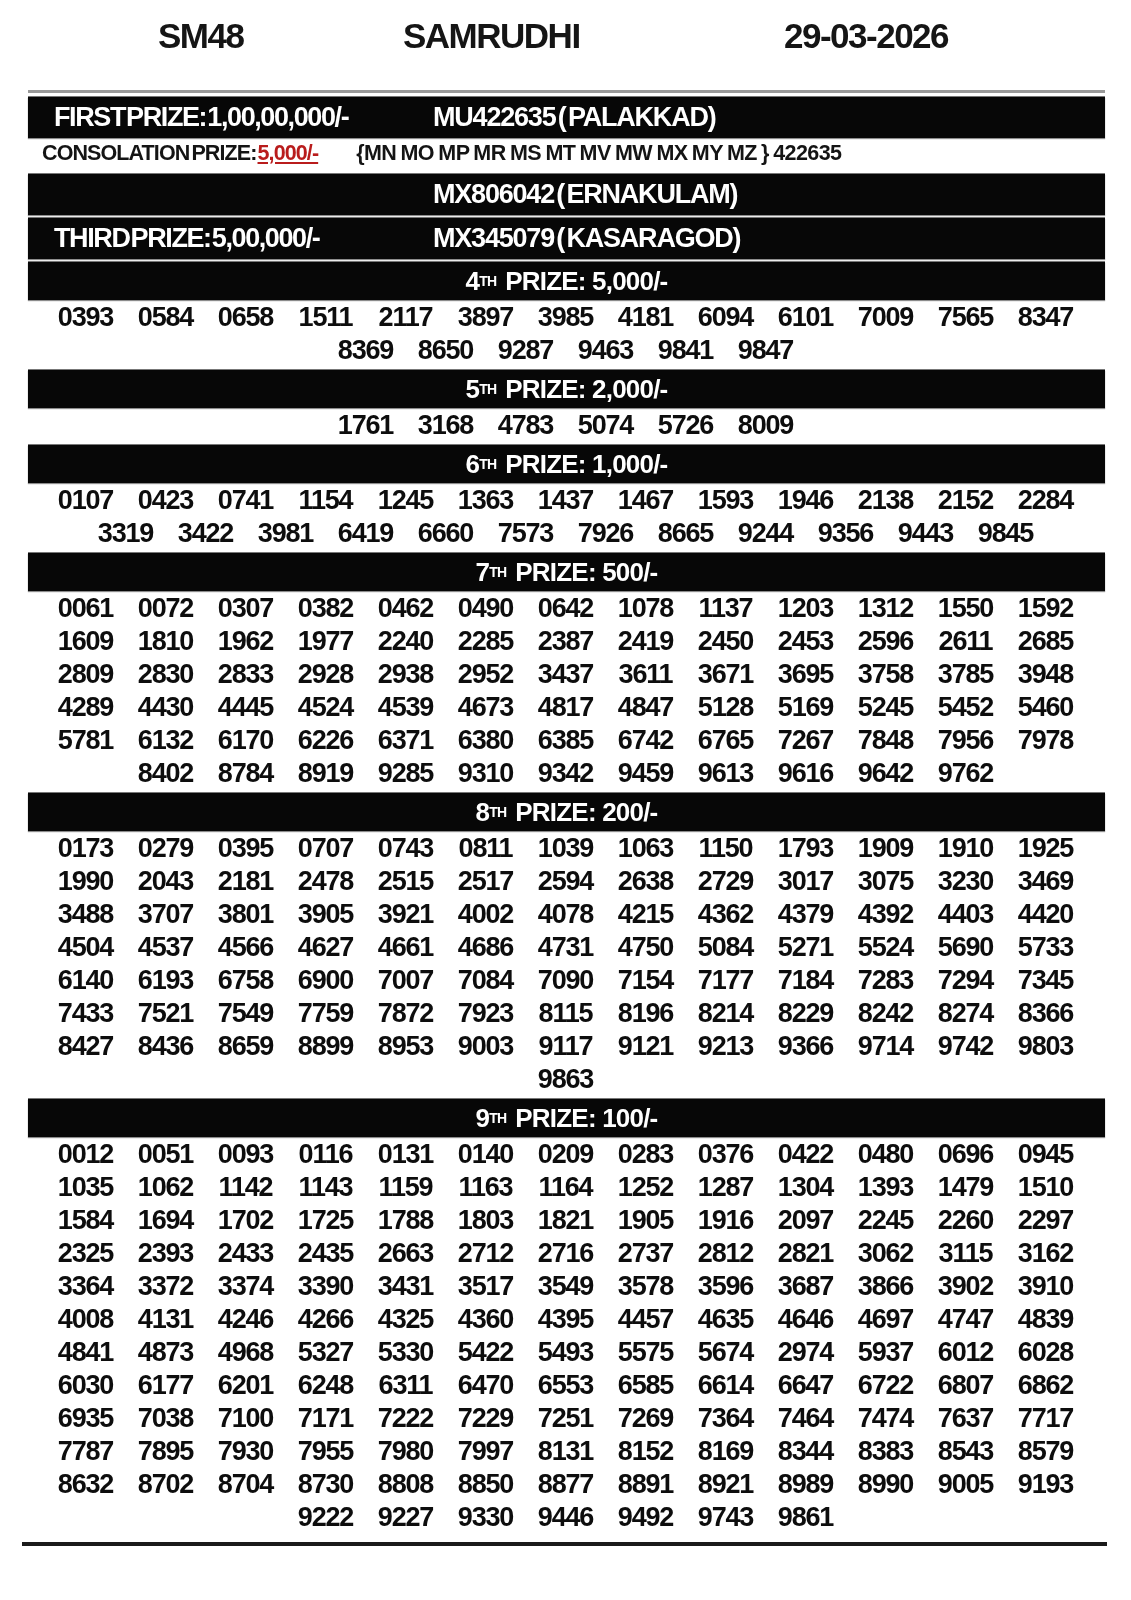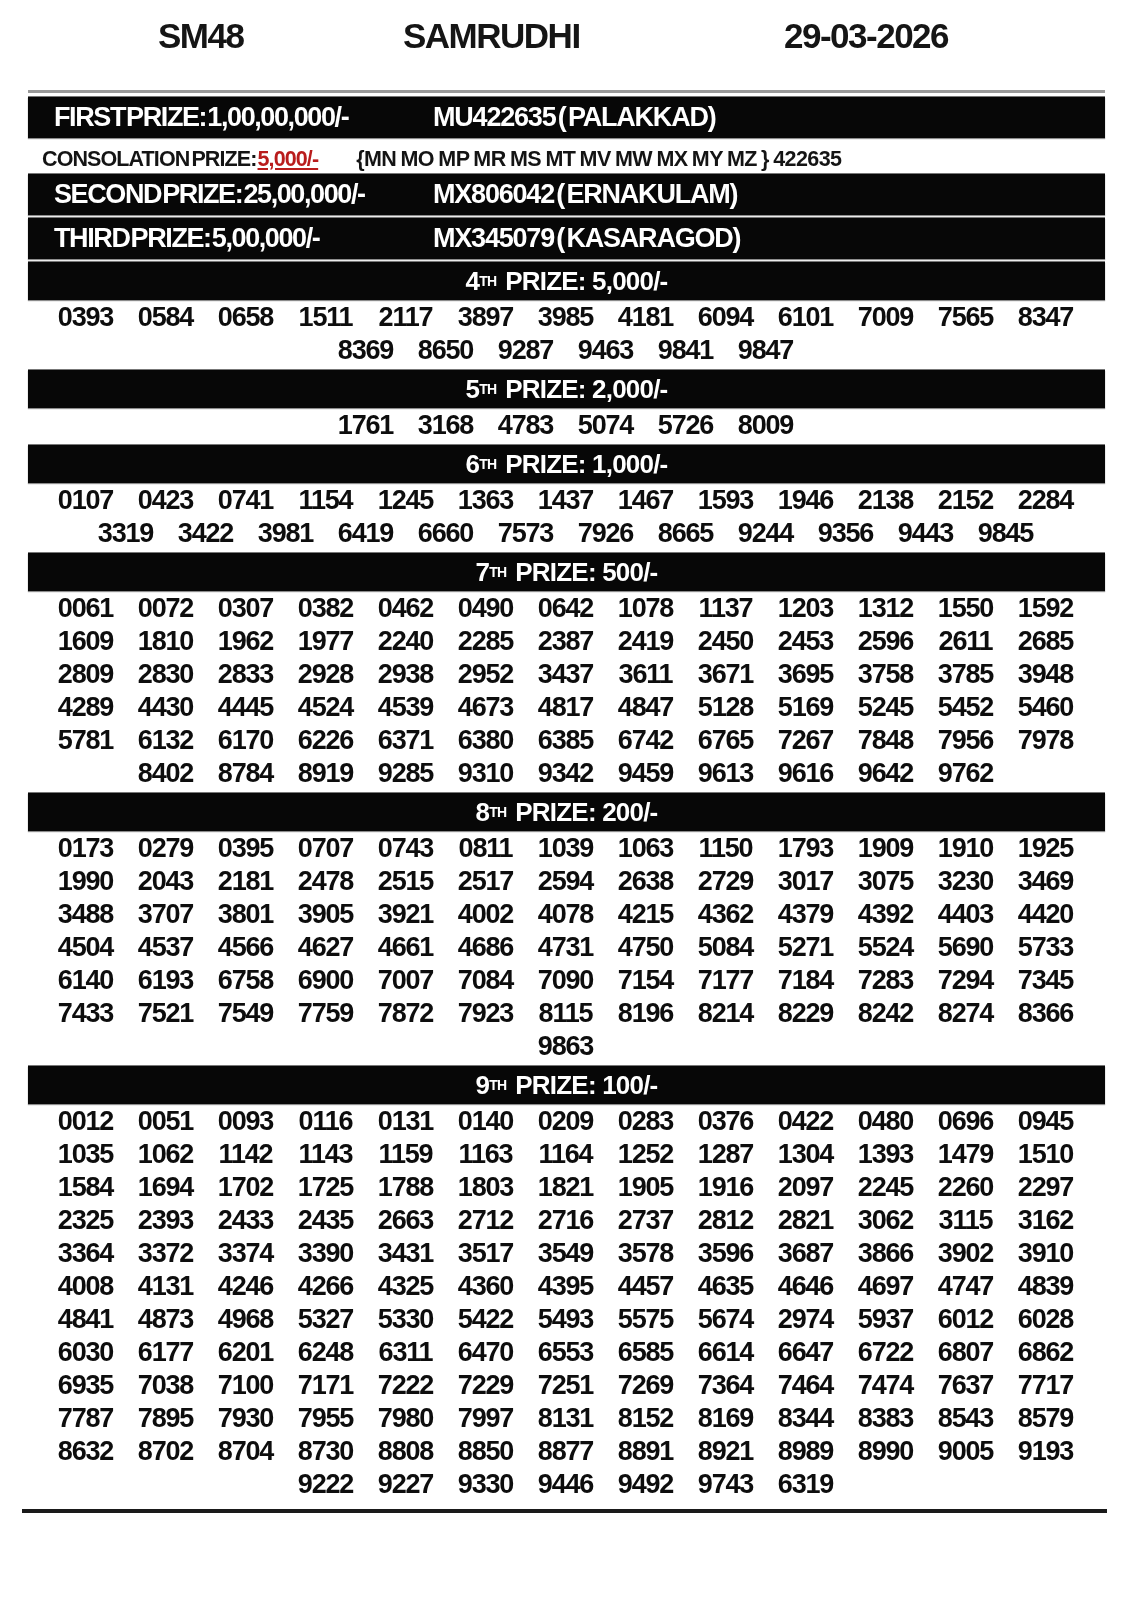--- a/index.html
+++ b/index.html
@@ -25,21 +25,21 @@
     position:relative; background:#070707; color:#fff;
     margin:0 26px 3px 28px; height:41px;
     display:flex; align-items:center;
     box-shadow:0 1px 1px rgba(0,0,0,.45), 0 -1px 0 #777;
   }
   .bar .label  { margin-left:26px; font-size:27px; letter-spacing:-1.4px; word-spacing:-5px; white-space:pre; }
   .bar .winner { position:absolute; left:405px; font-size:27px; letter-spacing:-1.2px; word-spacing:-4px; white-space:pre; }
 
   
   .consolation { position:relative; height:31px; margin:0 26px 2px 28px;
-                 display:flex; align-items:flex-end; font-size:21.5px;
+                 display:flex; align-items:flex-start; font-size:21.5px;
                  letter-spacing:-0.9px; word-spacing:-3px; white-space:pre; }
   .consolation .prefix { margin-left:14px; color:#141414; }
   .consolation .amount { margin-left:1px; color:#b91c1c;text-decoration:underline; }
   .consolation .series { margin-left:38px; color:#141414; letter-spacing:-0.6px; word-spacing:-1px; }
 
   
   .section-bar {
     background:#070707; color:#fff; height:38px; margin:2px 26px 2px 28px;
     display:flex; align-items:center; justify-content:center;
     font-size:26px; letter-spacing:-0.8px;
@@ -72,21 +72,20 @@
     <span class="winner">MU422635 ( PALAKKAD)</span>
   </div>
 
   <div class="consolation">
     <span class="prefix">CONSOLATION PRIZE:</span>
     <span class="amount">5,000/-</span>
     <span class="series">{MN MO MP MR MS MT MV MW MX MY MZ } 422635</span>
   </div>
 
   <div class="bar">
-    <span class="label">SECOND PRIZE: 25,00,000/-</span>
     <span class="winner">MX806042 ( ERNAKULAM)</span>
   </div>
 
   <div class="bar">
     <span class="label">THIRD PRIZE: 5,00,000/-</span>
     <span class="winner">MX345079 ( KASARAGOD)</span>
   </div>
 
   <div id="sections">
       <div class="section-bar">
@@ -346,20 +345,35 @@
         <span class="num-cell">7923</span>
         <span class="num-cell">8115</span>
         <span class="num-cell">8196</span>
         <span class="num-cell">8214</span>
         <span class="num-cell">8229</span>
         <span class="num-cell">8242</span>
         <span class="num-cell">8274</span>
         <span class="num-cell">8366</span>
       </div>
       <div class="num-row">
+        <span class="num-cell">8427</span>
+        <span class="num-cell">8436</span>
+        <span class="num-cell">8659</span>
+        <span class="num-cell">8899</span>
+        <span class="num-cell">8953</span>
+        <span class="num-cell">9003</span>
+        <span class="num-cell">9117</span>
+        <span class="num-cell">9121</span>
+        <span class="num-cell">9213</span>
+        <span class="num-cell">9366</span>
+        <span class="num-cell">9714</span>
+        <span class="num-cell">9742</span>
+        <span class="num-cell">9803</span>
+      </div>
+      <div class="num-row">
         <span class="num-cell">9863</span>
       </div>
       <div class="section-bar">
         <span>9</span>
         <sup>TH</sup>
         <span class="rest">PRIZE: 100/-</span>
       </div>
       <div class="num-row">
         <span class="num-cell">0012</span>
         <span class="num-cell">0051</span>
@@ -525,19 +539,19 @@
         <span class="num-cell">9005</span>
         <span class="num-cell">9193</span>
       </div>
       <div class="num-row">
         <span class="num-cell">9222</span>
         <span class="num-cell">9227</span>
         <span class="num-cell">9330</span>
         <span class="num-cell">9446</span>
         <span class="num-cell">9492</span>
         <span class="num-cell">9743</span>
-        <span class="num-cell">6319</span>
+        <span class="num-cell">9861</span>
       </div>
     </div>
 
   <div class="bottomline"></div>
 
 </div>
 
 </body></html>

